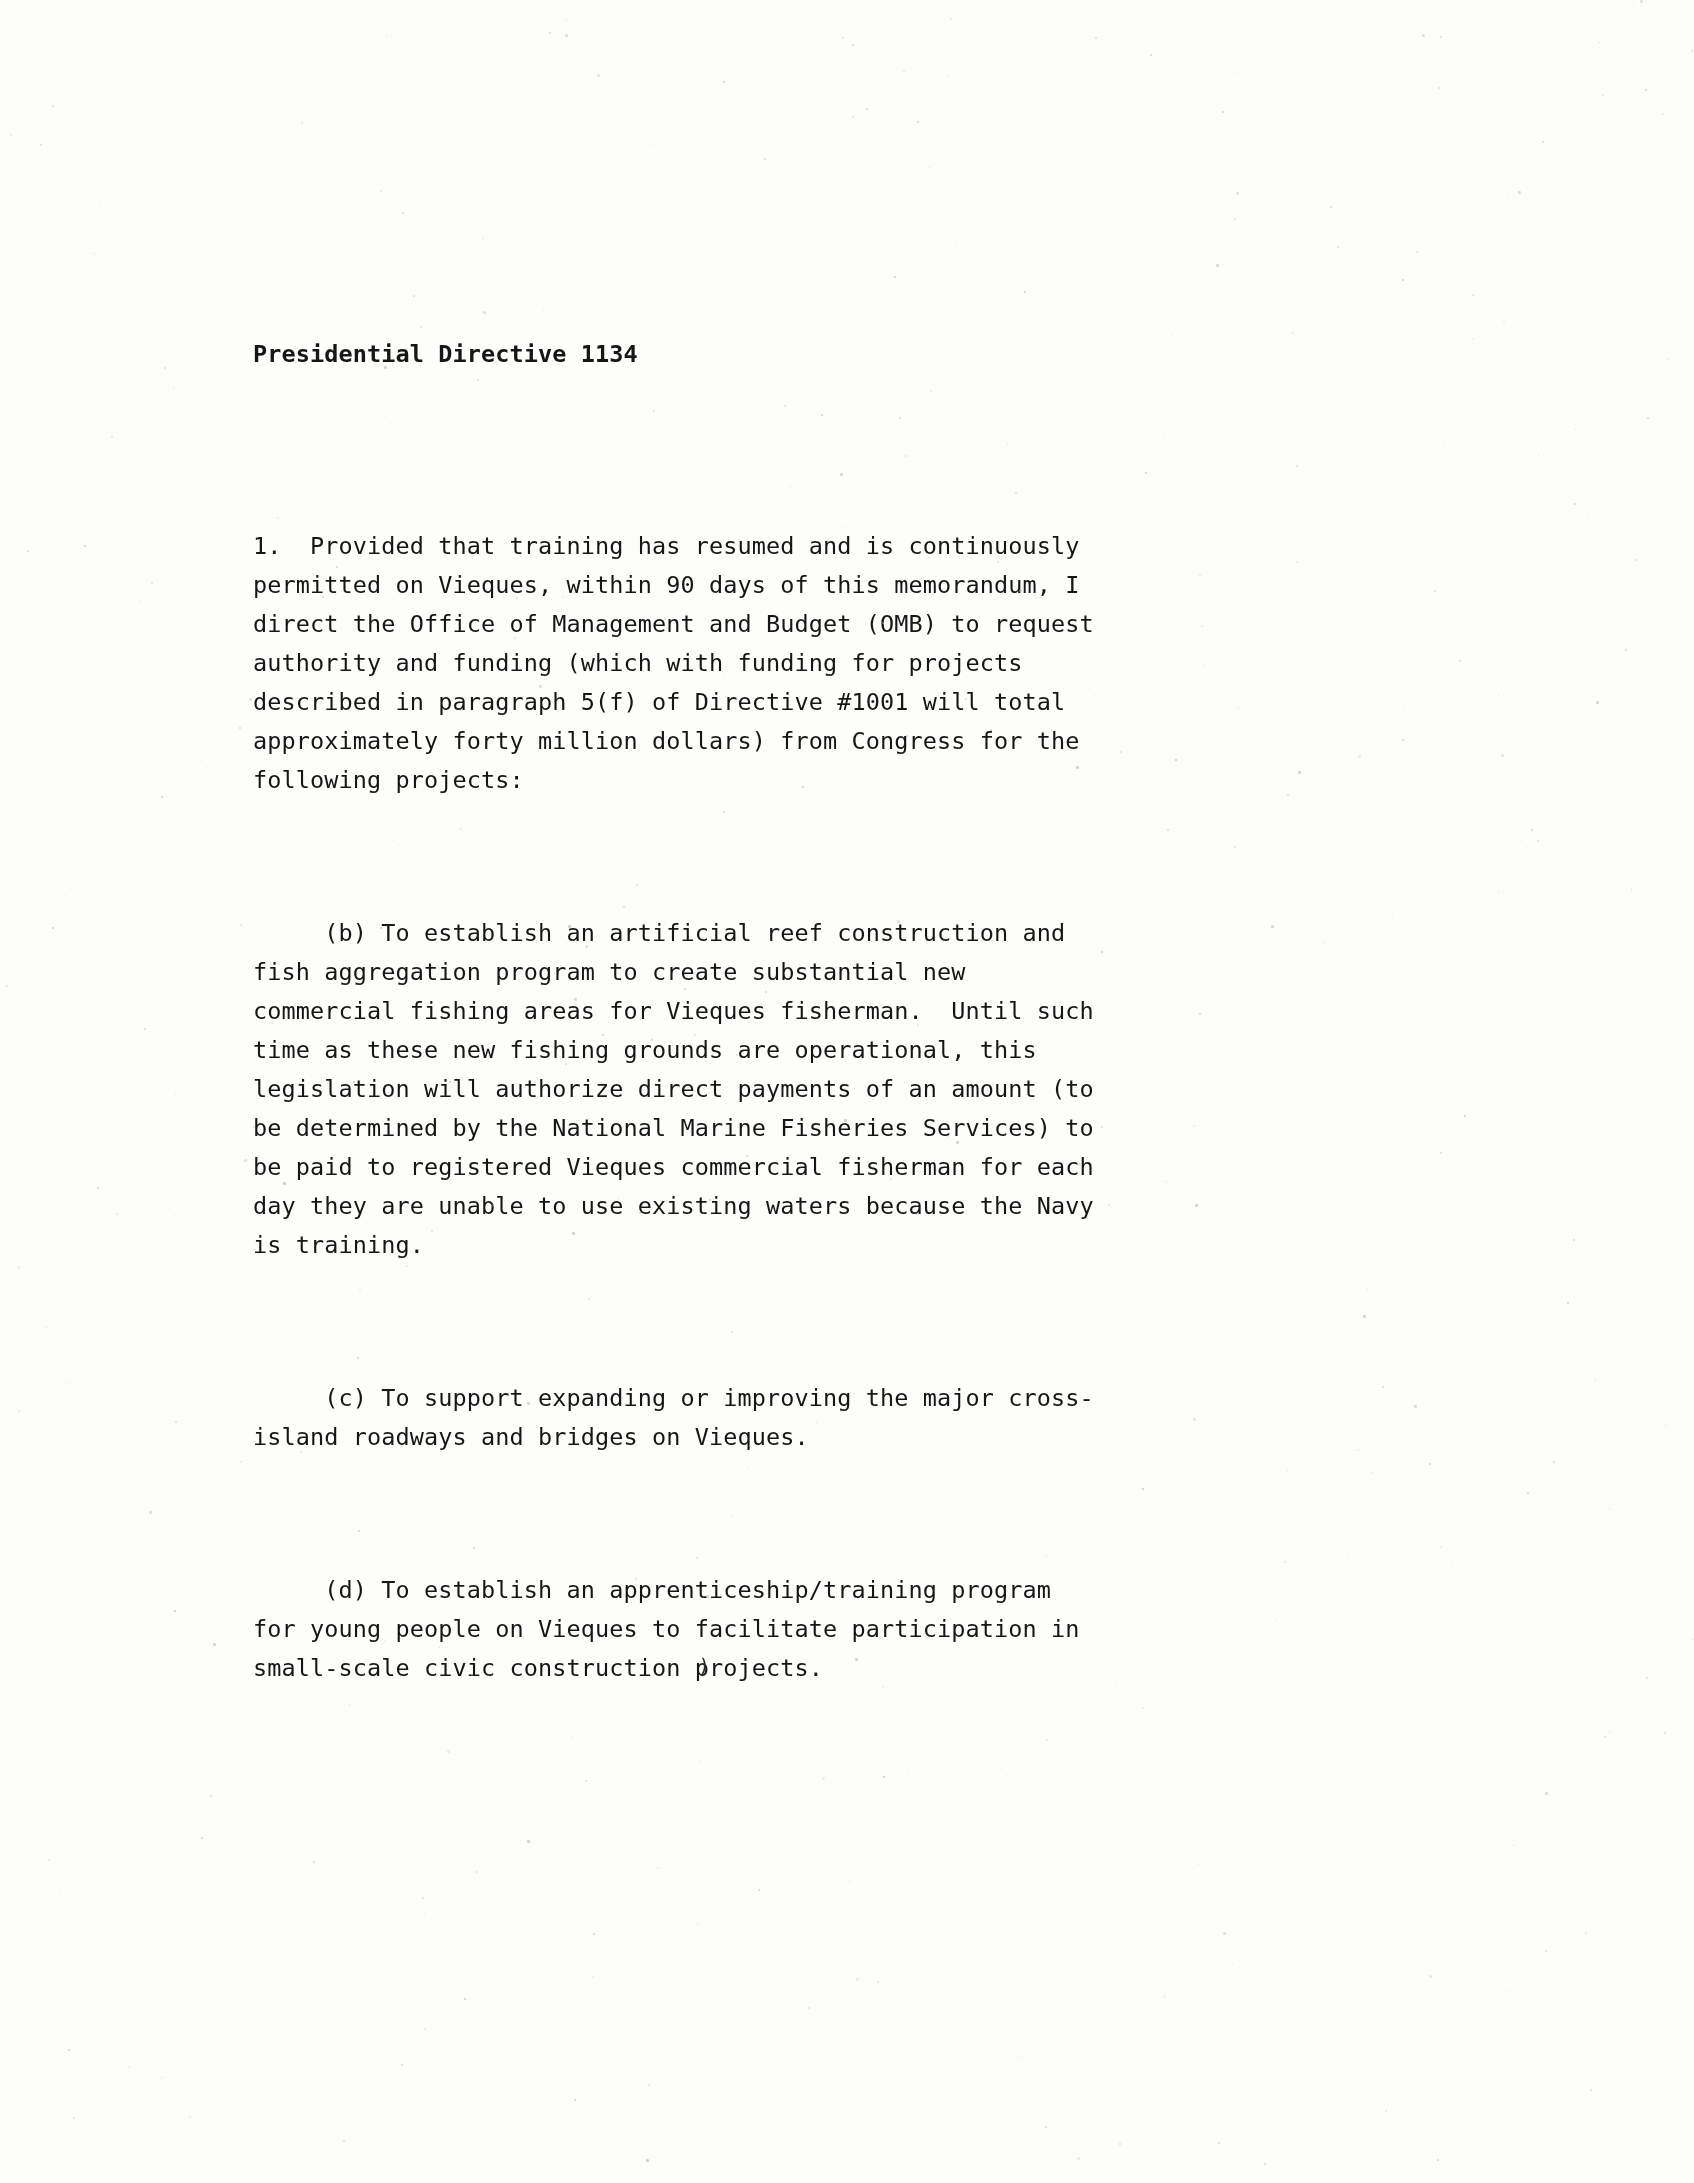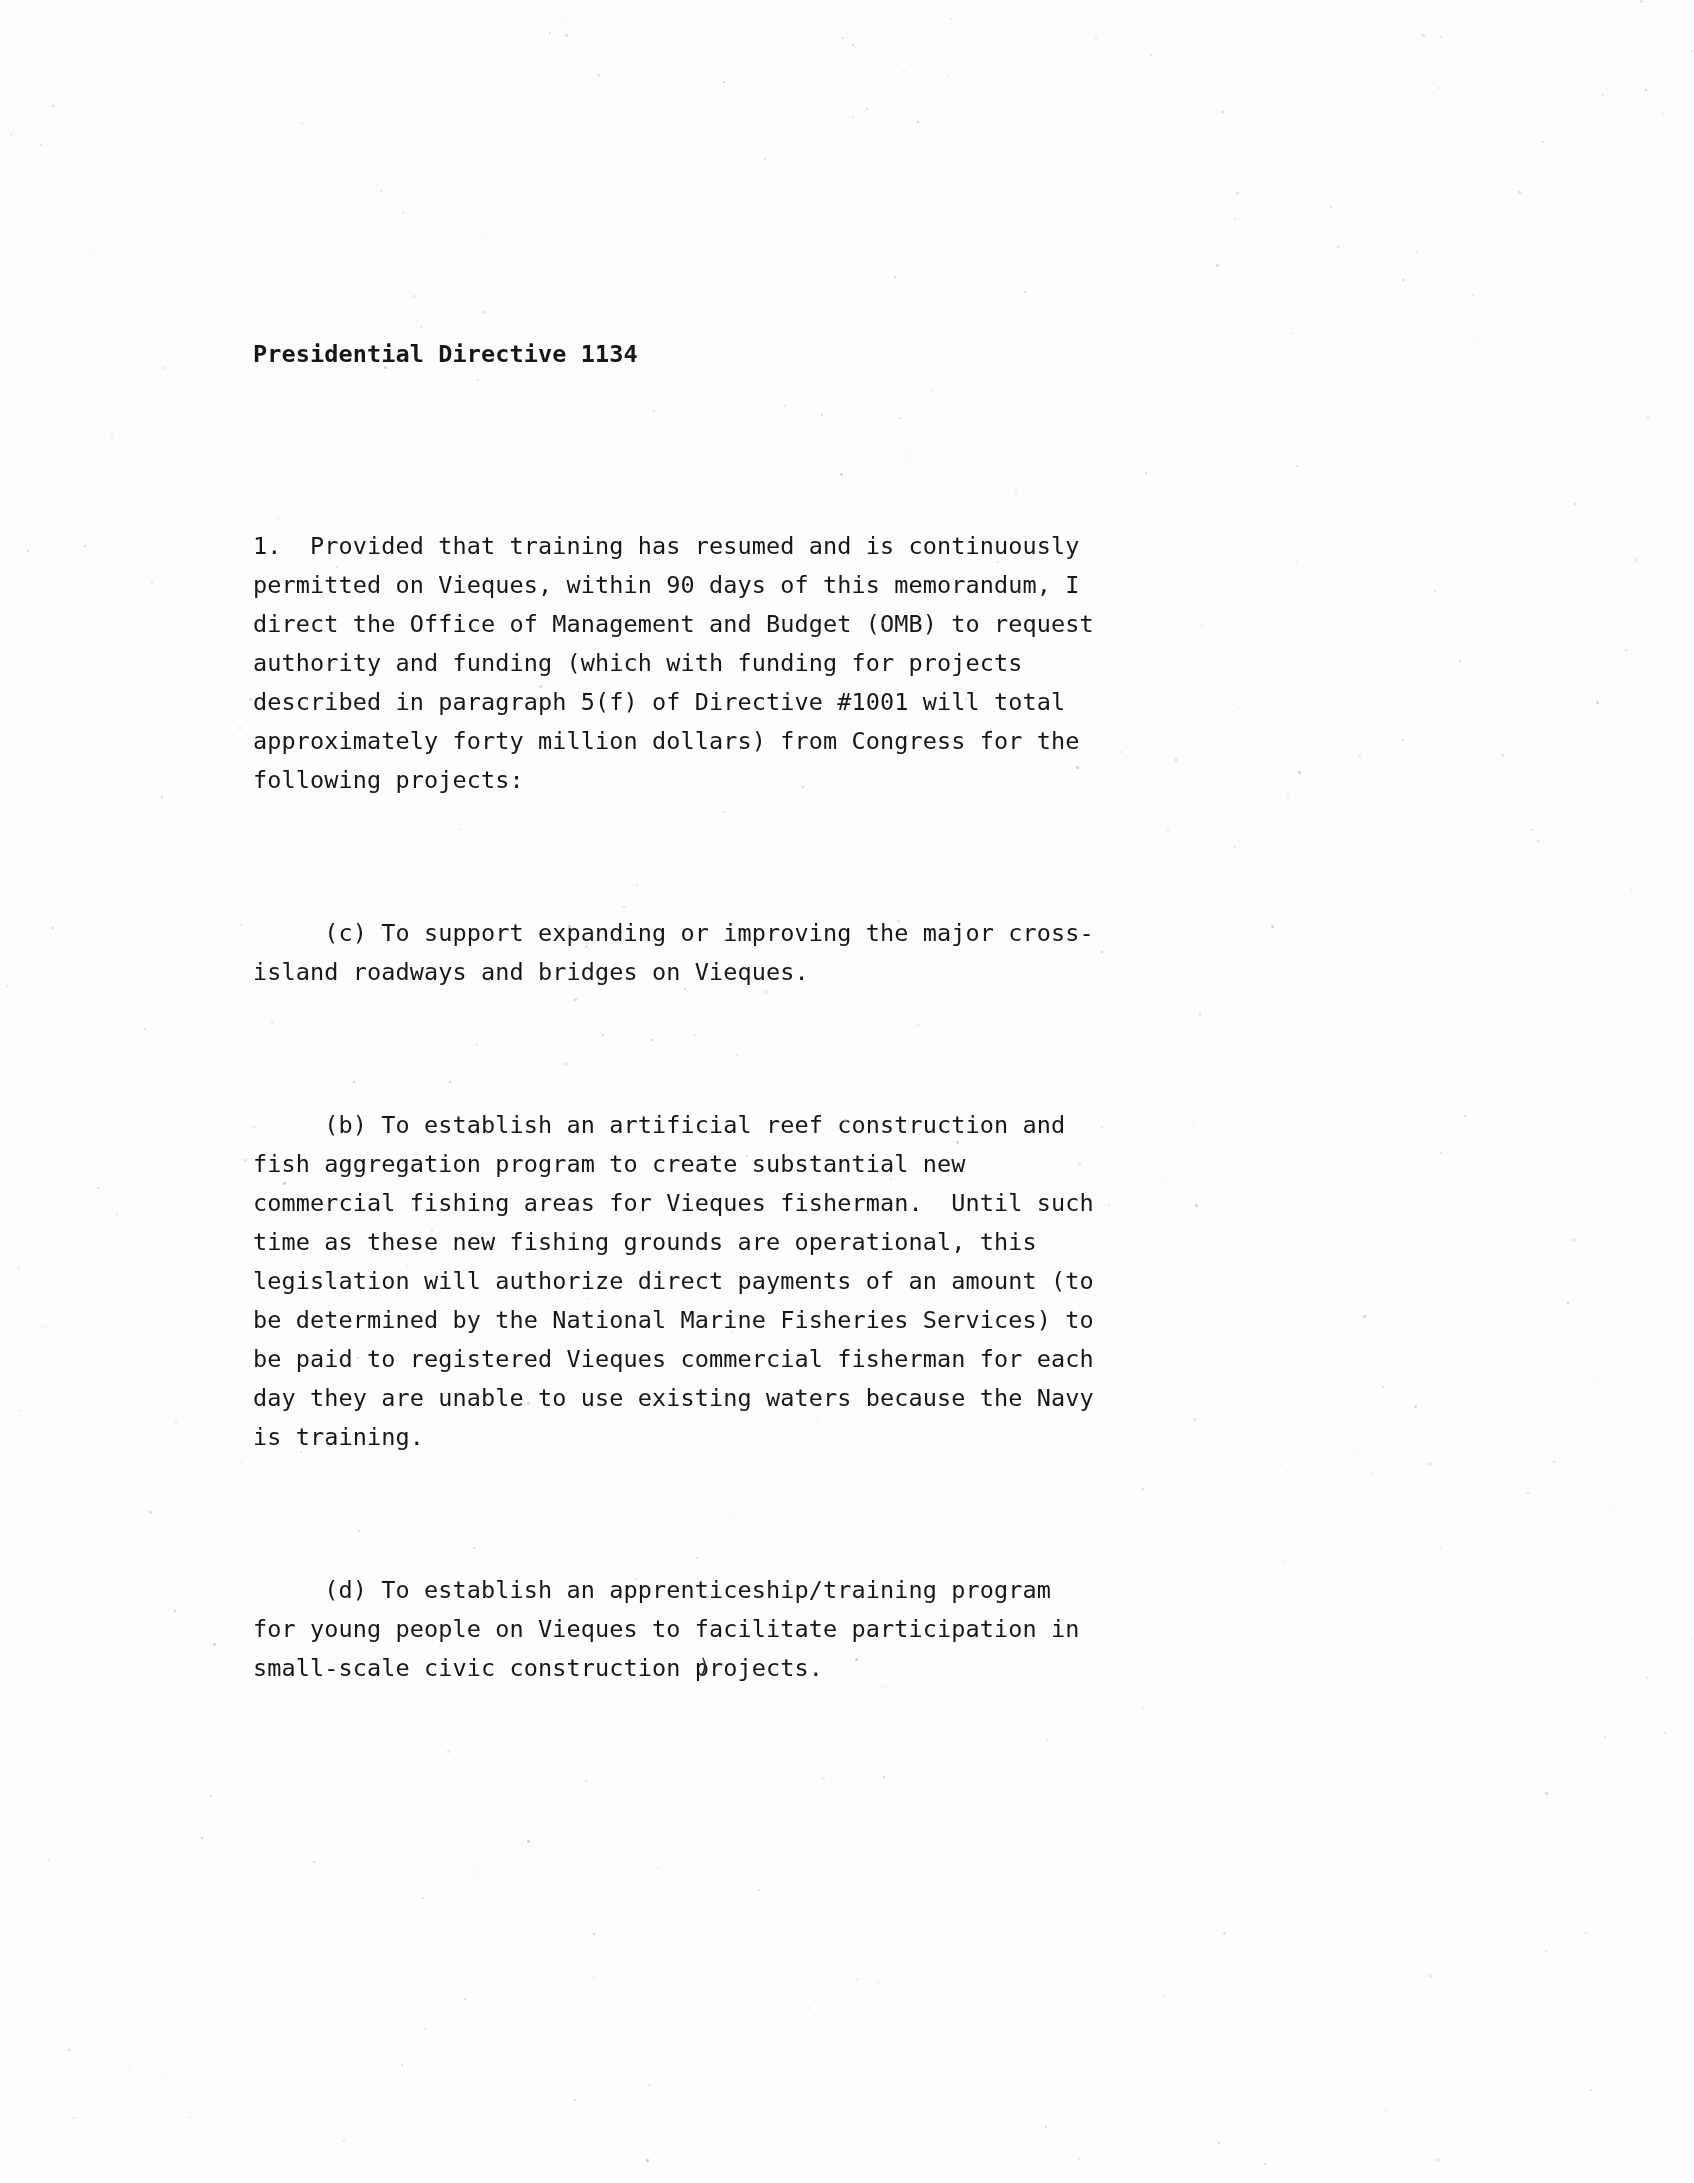--- a/index.html
+++ b/index.html
@@ -61,31 +61,31 @@
 
     <div class="doc-title">Presidential Directive 1134</div>
 
     <p class="para">1.  Provided that training has resumed and is continuously
 permitted on Vieques, within 90 days of this memorandum, I
 direct the Office of Management and Budget (OMB) to request
 authority and funding (which with funding for projects
 described in paragraph 5(f) of Directive #1001 will total
 approximately forty million dollars) from Congress for the
 following projects:</p>
-    <p class="para">     (c) To support expanding or improving the major cross-
-island roadways and bridges on Vieques.</p>
     <p class="para">     (b) To establish an artificial reef construction and
 fish aggregation program to create substantial new
 commercial fishing areas for Vieques fisherman.  Until such
 time as these new fishing grounds are operational, this
 legislation will authorize direct payments of an amount (to
 be determined by the National Marine Fisheries Services) to
 be paid to registered Vieques commercial fisherman for each
 day they are unable to use existing waters because the Navy
 is training.</p>
+    <p class="para">     (c) To support expanding or improving the major cross-
+island roadways and bridges on Vieques.</p>
     <p class="para">     (d) To establish an apprenticeship/training program
 for young people on Vieques to facilitate participation in
 small-scale civic construction projects.</p>
     
     
 
     
 
   </div>
 

